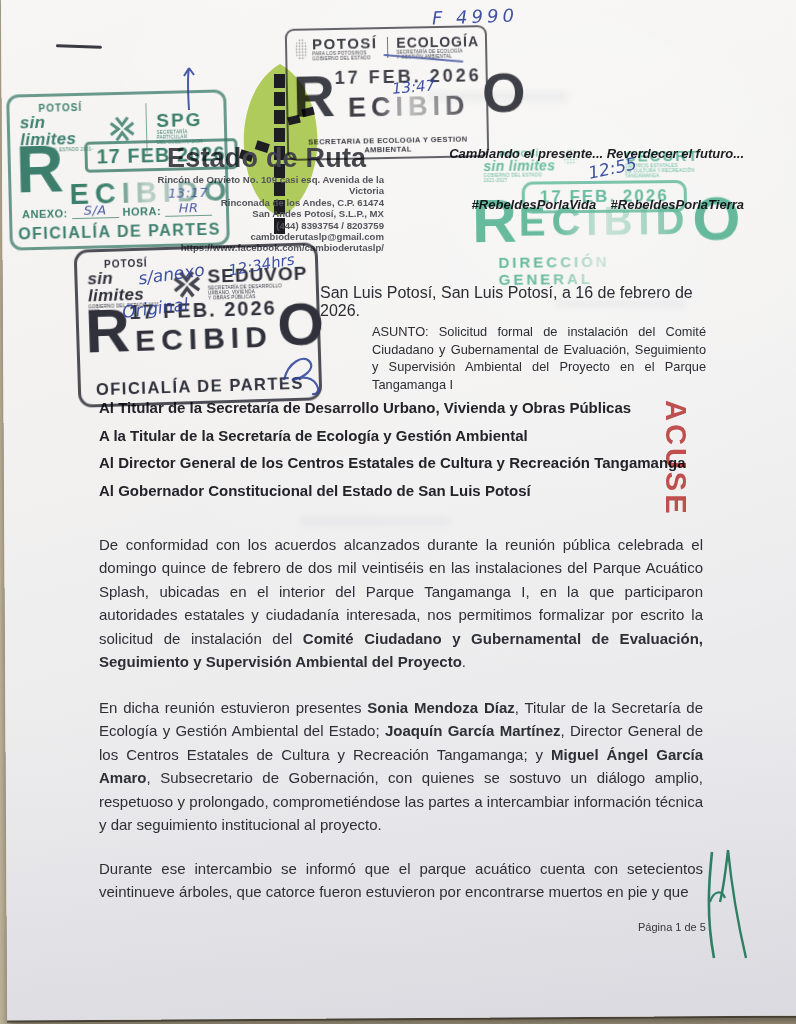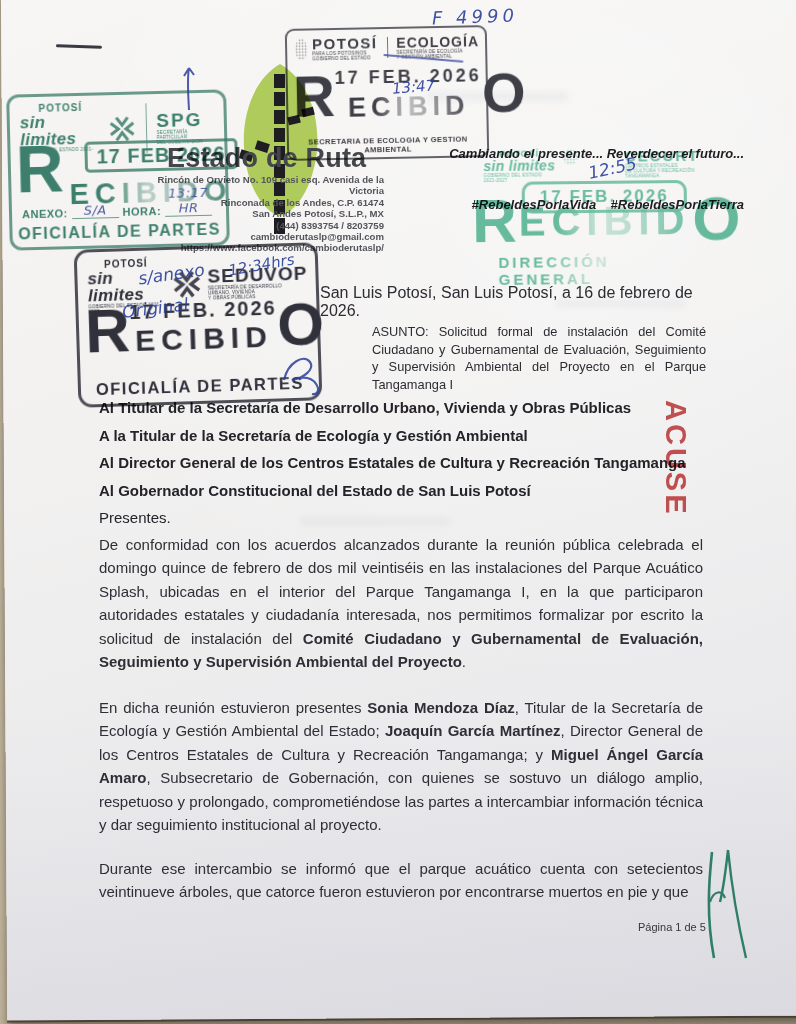--- a/index.html
+++ b/index.html
@@ -114,21 +114,20 @@
   </div>
 
   <div class="abs dateline" style="left:320px;top:284px;">San Luis Potosí, San Luis Potosí, a 16 de febrero de 2026.</div>
   <div class="abs subject" style="left:372px;top:323px;">ASUNTO: Solicitud formal de instalación del Comité Ciudadano y Gubernamental de Evaluación, Seguimiento y Supervisión Ambiental del Proyecto en el Parque Tangamanga I</div>
 
   <div class="abs" style="left:99px;top:394px;">
     <div class="recip">Al Titular de la Secretaría de Desarrollo Urbano, Vivienda y Obras Públicas</div>
     <div class="recip">A la Titular de la Secretaría de Ecología y Gestión Ambiental</div>
     <div class="recip">Al Director General de los Centros Estatales de Cultura y Recreación Tangamanga</div>
     <div class="recip">Al Gobernador Constitucional del Estado de San Luis Potosí</div>
-    <div class="recip normal">Presentes.</div>
   </div>
 
   <div class="abs acuse ink" style="left:659px;top:400px;">ACUSE</div>
 
   <div class="abs para" style="left:99px;top:533px;"><span>De conformidad con los acuerdos alcanzados durante la reunión pública celebrada el domingo quince de febrero de dos mil veintiséis en las instalaciones del Parque Acuático Splash, ubicadas en el interior del Parque Tangamanga I, en la que participaron autoridades estatales y ciudadanía interesada, nos permitimos formalizar por escrito la solicitud de instalación del </span><b>Comité Ciudadano y Gubernamental de Evaluación, Seguimiento y Supervisión Ambiental del Proyecto</b><span>.</span></div>
   <div class="abs para" style="left:99px;top:696px;"><span>En dicha reunión estuvieron presentes </span><b>Sonia Mendoza Díaz</b><span>, Titular de la Secretaría de Ecología y Gestión Ambiental del Estado; </span><b>Joaquín García Martínez</b><span>, Director General de los Centros Estatales de Cultura y Recreación Tangamanga; y </span><b>Miguel Ángel García Amaro</b><span>, Subsecretario de Gobernación, con quienes se sostuvo un diálogo amplio, respetuoso y prolongado, comprometiéndose las partes a intercambiar información técnica y dar seguimiento institucional al proyecto.</span></div>
   <div class="abs para" style="left:99px;top:857px;"><span>Durante ese intercambio se informó que el parque acuático cuenta con setecientos veintinueve árboles, que catorce fueron estuvieron por encontrarse muertos en pie y que</span></div>
 
   <div class="abs pagenum" style="left:638px;top:921px;">Página 1 de 5</div>
 

